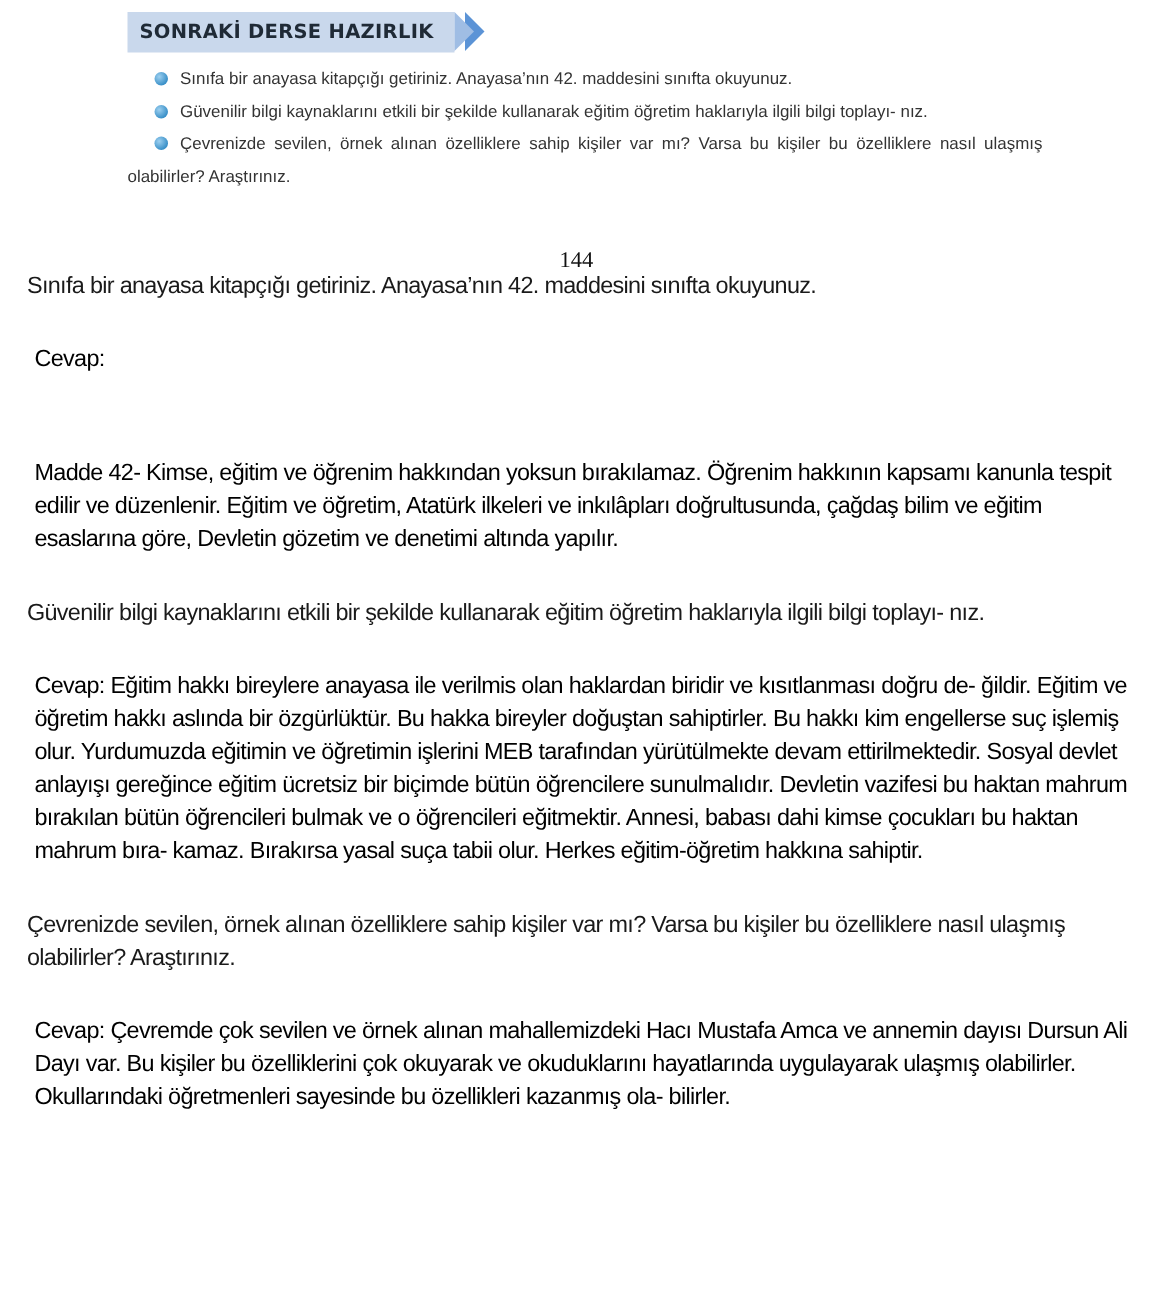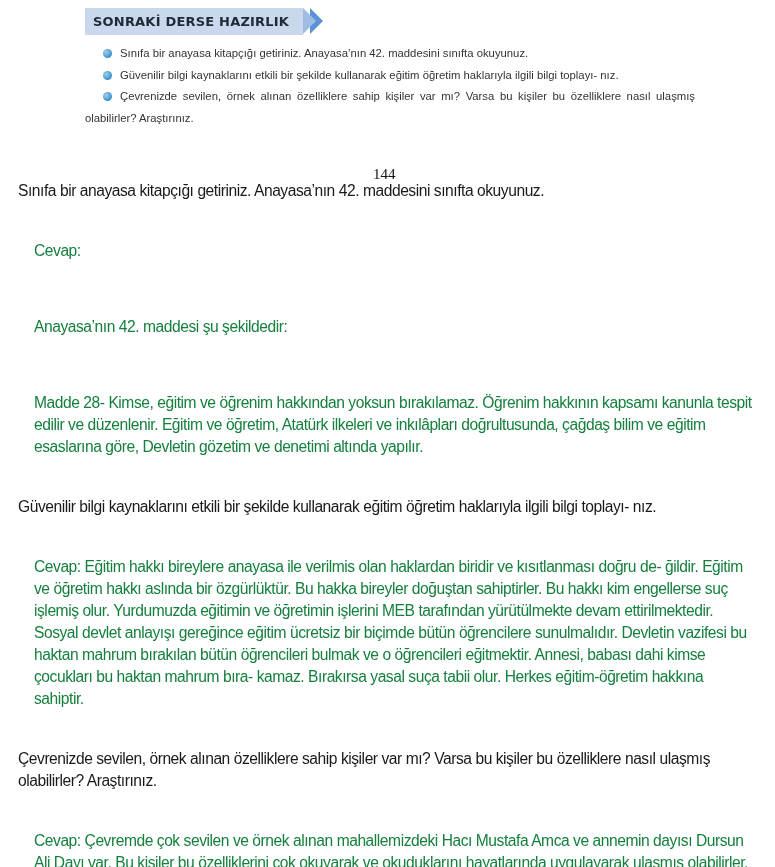--- a/index.html
+++ b/index.html
@@ -12,21 +12,21 @@
   .banner-chevron { position: absolute; right: -20px; top: 0; width: 0; height: 0; border-top: 13.5px solid transparent; border-bottom: 13.5px solid transparent; border-left: 13px solid #5b93d6; }
 
   .excerpt-list { margin-top: 8px; font-size: 11.3px; color: #333; line-height: 21.5px; }
   .excerpt-item { text-indent: 18px; position: relative; text-align: justify; }
   .bullet { display: inline-block; width: 9px; height: 9px; border-radius: 50%; background: radial-gradient(circle at 35% 35%, #9dd0f0, #3a90c8 70%); margin-right: 8px; vertical-align: -1px; }
 
   .page-number { position: absolute; left: 373px; top: 166px; font-family: Liberation Serif, serif; font-size: 15px; color: #111; }
 
   .content { position: absolute; left: 18px; top: 180px; width: 752px; font-family: "Liberation Sans", sans-serif; font-size: 15.6px; line-height: 22px; letter-spacing: -0.45px; }
   .q { color: #1a1a1a; margin: 0; }
-  .a { color: #15803d; margin: 16px; }
+  .a { color: #000000; margin: 5px; }
   .gap { height: 22px; }
 </style>
 </head>
 <body>
 
 <div class="book-excerpt">
   <div class="banner">
     <span class="banner-inner">SONRAKİ DERSE HAZIRLIK</span>
     <span class="banner-chevron"></span>
   </div>
@@ -37,23 +37,22 @@
   </div>
 </div>
 
 <div class="page-number">144</div>
 
 <div class="content">
   <p class="q">Sınıfa bir anayasa kitapçığı getiriniz. Anayasa’nın 42. maddesini sınıfta okuyunuz.</p>
   <div class="gap"></div>
   <p class="a">Cevap:</p>
   <div class="gap"></div>
-  <p class="a">Anayasa’nın 42. maddesi şu şekildedir:</p>
   <div class="gap"></div>
-  <p class="a">Madde 28- Kimse, eğitim ve öğrenim hakkından yoksun bırakılamaz. Öğrenim hakkının kapsamı kanunla tespit edilir ve düzenlenir. Eğitim ve öğretim, Atatürk ilkeleri ve inkılâpları doğrultusunda, çağdaş bilim ve eğitim esaslarına göre, Devletin gözetim ve denetimi altında yapılır.</p>
+  <p class="a">Madde 42- Kimse, eğitim ve öğrenim hakkından yoksun bırakılamaz. Öğrenim hakkının kapsamı kanunla tespit edilir ve düzenlenir. Eğitim ve öğretim, Atatürk ilkeleri ve inkılâpları doğrultusunda, çağdaş bilim ve eğitim esaslarına göre, Devletin gözetim ve denetimi altında yapılır.</p>
   <div class="gap"></div>
   <p class="q">Güvenilir bilgi kaynaklarını etkili bir şekilde kullanarak eğitim öğretim haklarıyla ilgili bilgi toplayı- nız.</p>
   <div class="gap"></div>
   <p class="a">Cevap: Eğitim hakkı bireylere anayasa ile verilmis olan haklardan biridir ve kısıtlanması doğru de- ğildir. Eğitim ve öğretim hakkı aslında bir özgürlüktür. Bu hakka bireyler doğuştan sahiptirler. Bu hakkı kim engellerse suç işlemiş olur. Yurdumuzda eğitimin ve öğretimin işlerini MEB tarafından yürütülmekte devam ettirilmektedir. Sosyal devlet anlayışı gereğince eğitim ücretsiz bir biçimde bütün öğrencilere sunulmalıdır. Devletin vazifesi bu haktan mahrum bırakılan bütün öğrencileri bulmak ve o öğrencileri eğitmektir. Annesi, babası dahi kimse çocukları bu haktan mahrum bıra- kamaz. Bırakırsa yasal suça tabii olur. Herkes eğitim-öğretim hakkına sahiptir.</p>
   <div class="gap"></div>
   <p class="q">Çevrenizde sevilen, örnek alınan özelliklere sahip kişiler var mı? Varsa bu kişiler bu özelliklere nasıl ulaşmış olabilirler? Araştırınız.</p>
   <div class="gap"></div>
   <p class="a">Cevap: Çevremde çok sevilen ve örnek alınan mahallemizdeki Hacı Mustafa Amca ve annemin dayısı Dursun Ali Dayı var. Bu kişiler bu özelliklerini çok okuyarak ve okuduklarını hayatlarında uygulayarak ulaşmış olabilirler. Okullarındaki öğretmenleri sayesinde bu özellikleri kazanmış ola- bilirler.</p>
 </div>
 

